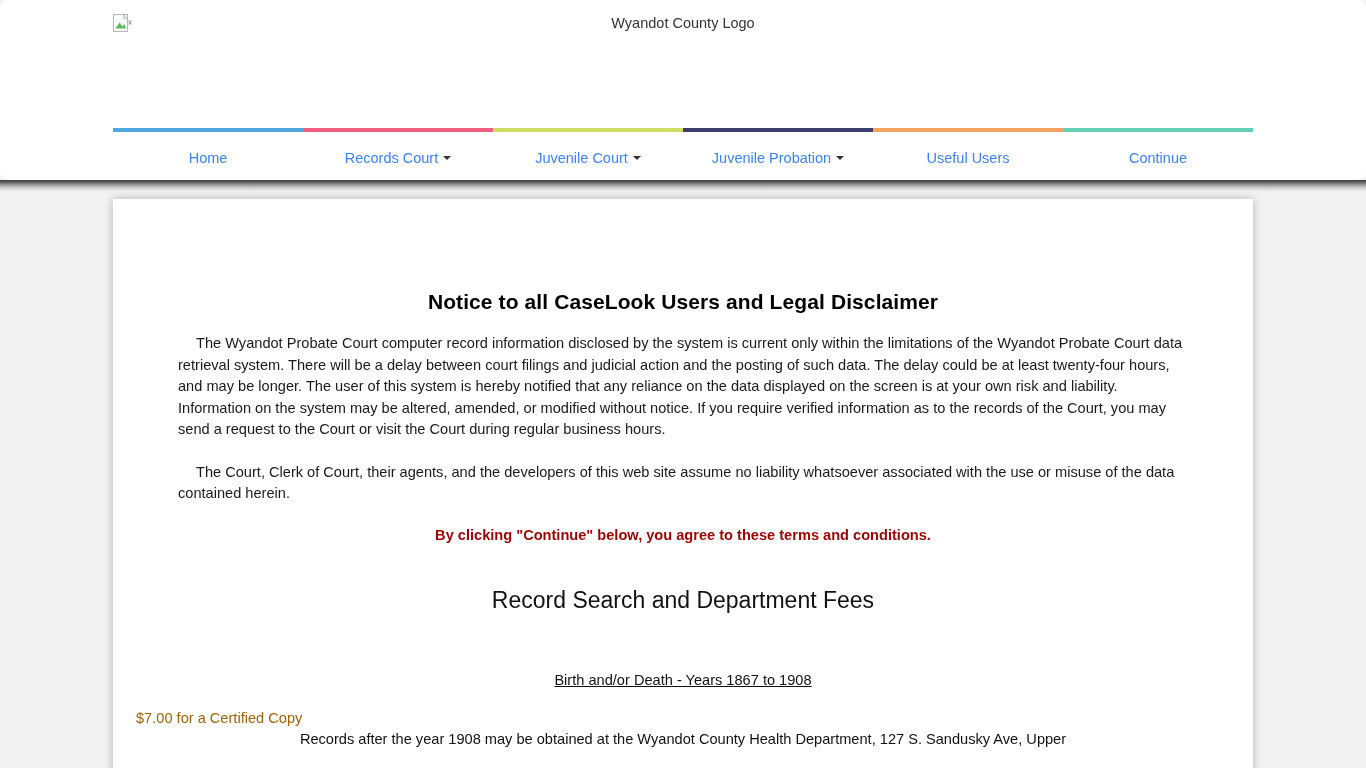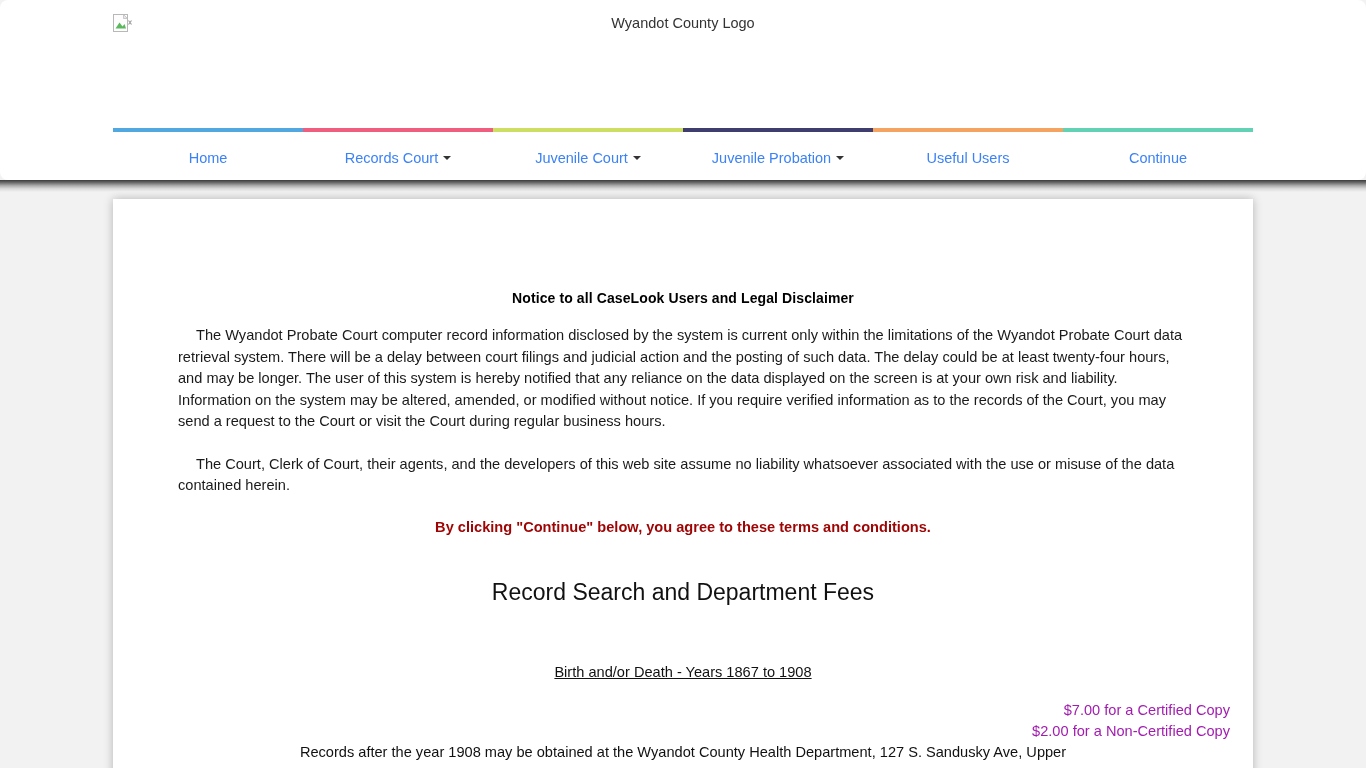--- a/index.html
+++ b/index.html
@@ -115,21 +115,21 @@
     min-height: 600px;
     background: #ffffff;
     box-shadow: 0 0 9px rgba(0,0,0,0.26);
     padding: 0 23px;
   }
 
   .notice-title {
     margin: 0;
     padding-top: 91px;
     text-align: center;
-    font-size: 14px;
+    font-size: 21px;
     font-weight: bold;
     color: #000000;
     letter-spacing: 0.1px;
   }
 
   .disclaimer-para {
     margin: 19px 42px 0 42px;
     font-size: 14.6px;
     line-height: 21.5px;
     color: #1a1a1a;
@@ -160,23 +160,23 @@
     padding-top: 49px;
     text-align: center;
     font-size: 14.6px;
     color: #111111;
     text-decoration: underline;
   }
 
   .fee-line {
     margin: 0;
     padding-top: 13px;
-    text-align: right;
-    font-size: 14.6px;
-    color: #a21caf;
+    text-align: left;
+    font-size: 14.6px;
+    color: #a16207;
   }
   .fee-line.tight { padding-top: 5px; }
   .fee-note {
     margin: 0;
     padding-top: 5px;
     text-align: center;
     font-size: 14.6px;
     color: #111111;
   }
 </style>
@@ -231,17 +231,16 @@
 
     <p class="disclaimer-para second">The Court, Clerk of Court, their agents, and the developers of this web site assume no liability whatsoever associated with the use or misuse of the data contained herein.</p>
 
     <p class="agree-line">By clicking "Continue" below, you agree to these terms and conditions.</p>
 
     <h2 class="fees-heading">Record Search and Department Fees</h2>
 
     <p class="fees-subheading">Birth and/or Death - Years 1867 to 1908</p>
 
     <p class="fee-line">$7.00 for a Certified Copy</p>
-    <p class="fee-line tight">$2.00 for a Non-Certified Copy</p>
     <p class="fee-note">Records after the year 1908 may be obtained at the Wyandot County Health Department, 127 S. Sandusky Ave, Upper</p>
 
   </div>
 </div>
 
 </body></html>

